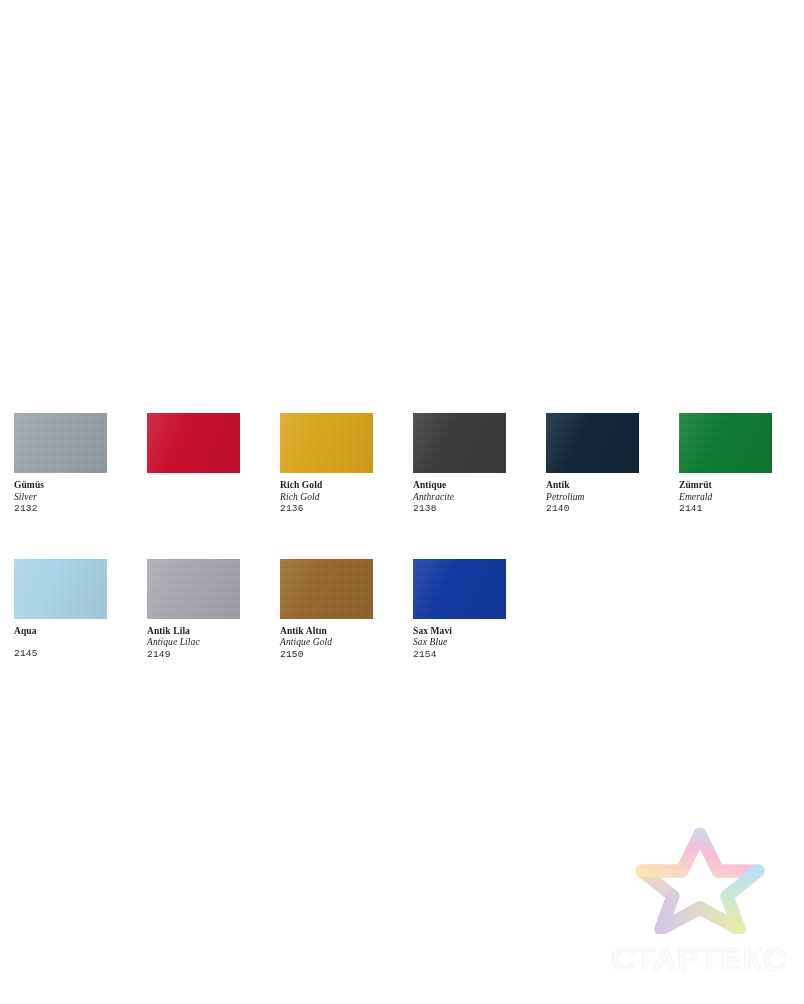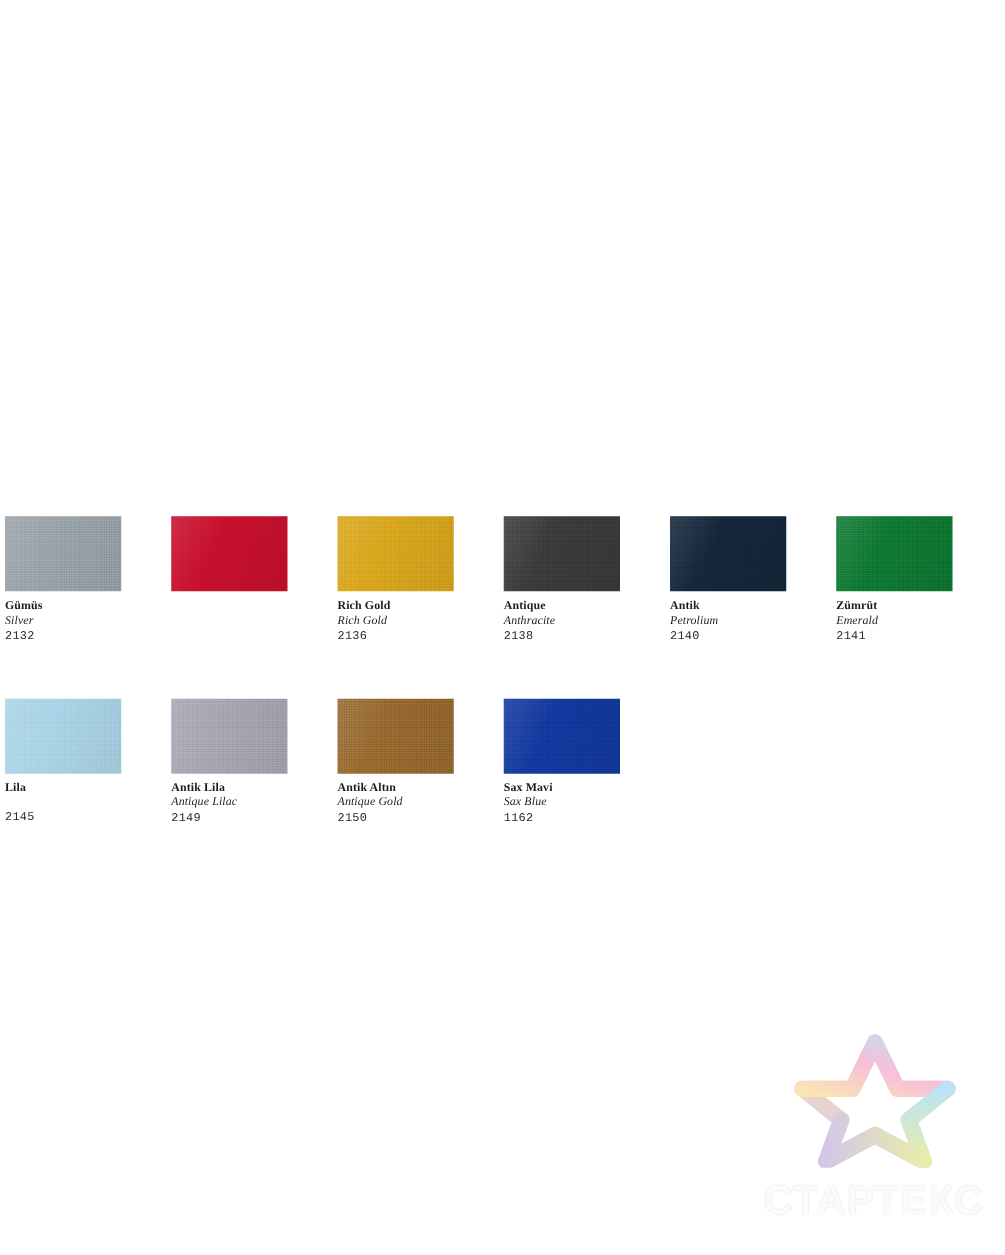--- a/index.html
+++ b/index.html
@@ -12,21 +12,21 @@
     height: 1004px;
     position: relative;
     overflow: hidden;
     font-family: "Liberation Serif", "DejaVu Serif", serif;
     background: #ffffff;
   }
 
   
   #swatch-board {
     position: absolute;
-    left: 4px;
+    left: 14px;
     top: 413px;
     width: 772px;
   }
 
   .swatch-row {
     display: flex;
     flex-direction: row;
     align-items: flex-start;
   }
 
@@ -192,21 +192,21 @@
 
   </div>
 
   <div class="row-gap"></div>
 
   <div class="swatch-row">
 
     <div class="swatch-cell">
       <div class="swatch-chip" style="background-color:#a9d3e6"></div>
       <div class="swatch-labels">
-        <div class="label-tr">Lila</div>
+        <div class="label-tr">Aqua</div>
         <div class="label-en"></div>
         <div class="label-code">2145</div>
       </div>
     </div>
 
     <div class="swatch-cell">
       <div class="swatch-chip" style="background-color:#a9a6b1"></div>
       <div class="swatch-labels">
         <div class="label-tr">Antik Lila</div>
         <div class="label-en">Antique Lilac</div>
@@ -221,21 +221,21 @@
         <div class="label-en">Antique Gold</div>
         <div class="label-code">2150</div>
       </div>
     </div>
 
     <div class="swatch-cell">
       <div class="swatch-chip" style="background-color:#12399f"></div>
       <div class="swatch-labels">
         <div class="label-tr">Sax Mavi</div>
         <div class="label-en">Sax Blue</div>
-        <div class="label-code">1162</div>
+        <div class="label-code">2154</div>
       </div>
     </div>
 
 
     <div class="swatch-cell"></div>
 
   </div>
 
 </div>
 

